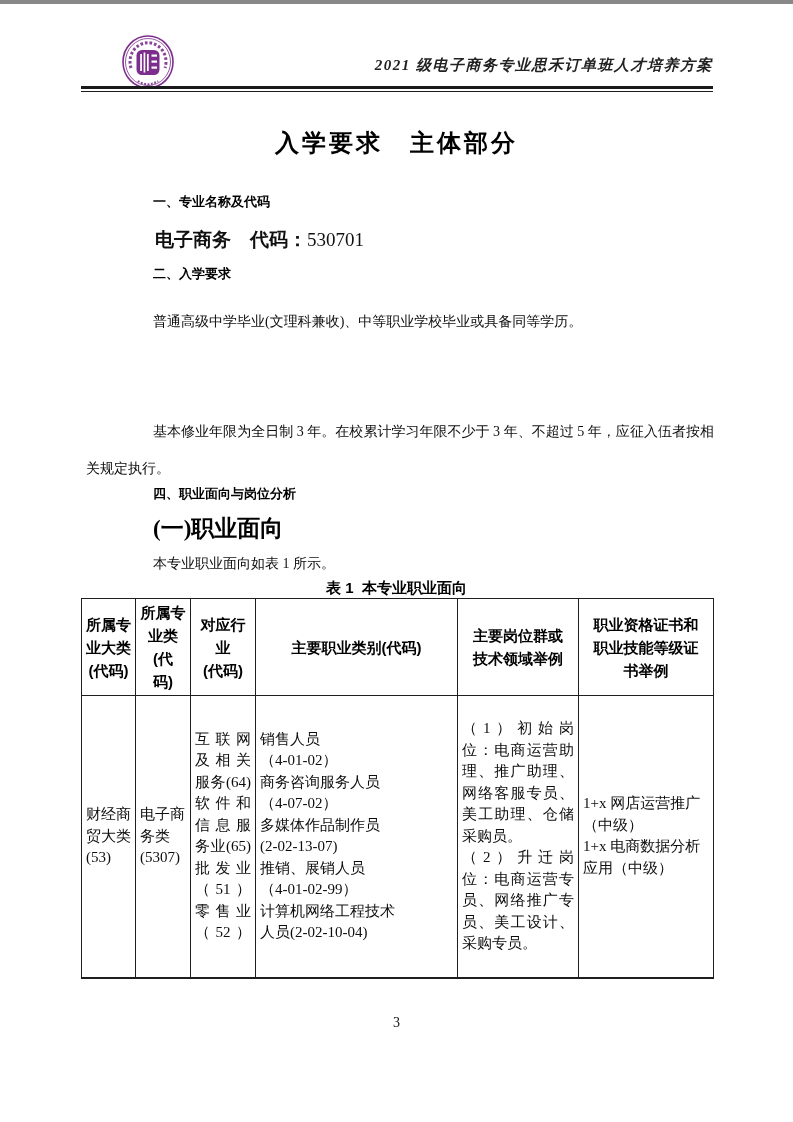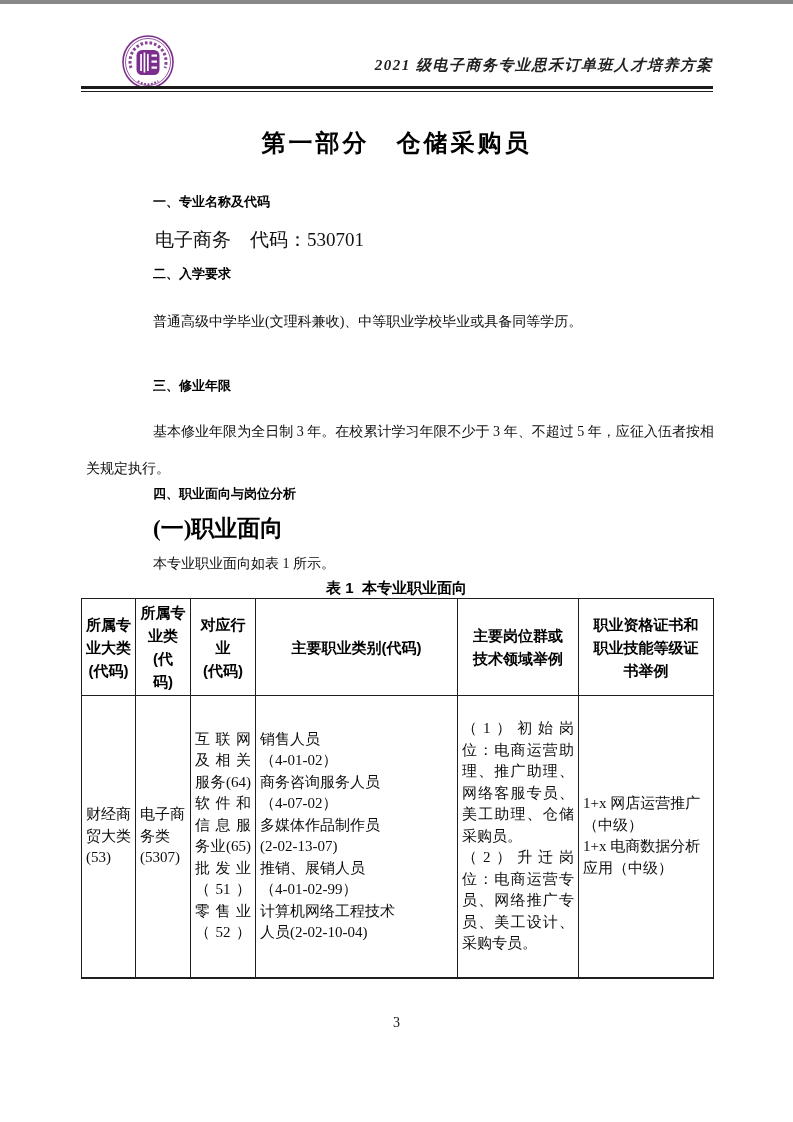--- a/index.html
+++ b/index.html
@@ -31,21 +31,21 @@
   }
   .h-sub{
     font-family:Liberation Serif, serif; font-weight:bold;
     font-size:23px; line-height:22px; text-indent:67px; color:#000;
   }
   .para{
     font-size:14px; line-height:37px; text-indent:67px;
     text-align:justify; color:#0d0d0d;
   }
   .code-line{font-size:19px; line-height:22px; text-indent:69px;}
-  .code-line .lbl{font-family:"Liberation Sans", sans-serif; font-weight:normal;}
+  .code-line .lbl{font-family:"Liberation Sans", sans-serif; font-weight:bold;}
   .code-line .val{font-family:"Liberation Serif", serif;}
   
   .tbl-caption{
     position:absolute; left:0; right:0; top:575px; text-align:center;
     font-family:"Liberation Sans", sans-serif; font-weight:bold;
     font-size:15px; white-space:pre; color:#000;
   }
   table.occ{
     position:absolute; left:81px; top:594px; width:632px;
     border-collapse:collapse; table-layout:fixed;
@@ -92,29 +92,28 @@
     <rect x="29.5" y="19.5" width="5.5" height="2.2" fill="#ffffff"></rect>
     <rect x="29.5" y="25.5" width="5.5" height="2.2" fill="#ffffff"></rect>
     <rect x="29.5" y="31.5" width="5.5" height="2.2" fill="#ffffff"></rect>
   </svg>
   <div class="header-doc-label">2021 级电子商务专业思禾订单班人才培养方案</div>
   <div class="header-rule">
     <div class="thick"></div>
       <div class="thin"></div>
   </div>
 
-  <div class="doc-title">第一部分　仓储采购员</div>
+  <div class="doc-title">入学要求　主体部分</div>
 
   <div class="blk h-sec" style="top:188px">一、专业名称及代码</div>
   <div class="blk code-line" style="top:225px">
     <span class="lbl">电子商务　代码：</span><span class="val">530701</span>
   </div>
   <div class="blk h-sec" style="top:260px">二、入学要求</div>
   <div class="blk para" style="top:299px">普通高级中学毕业(文理科兼收)、中等职业学校毕业或具备同等学历。</div>
-  <div class="blk h-sec" style="top:372px">三、修业年限</div>
   <div class="blk para" style="top:409px">基本修业年限为全日制 3 年。在校累计学习年限不少于 3 年、不超过 5 年，应征入伍者按相关规定执行。</div>
   <div class="blk h-sec" style="top:480px">四、职业面向与岗位分析</div>
   <div class="blk h-sub" style="top:514px">(一)职业面向</div>
   <div class="blk para" style="top:549px; line-height:22px;">本专业职业面向如表 1 所示。</div>
 
   <div class="tbl-caption">表 1  本专业职业面向</div>
   <table class="occ">
     <colgroup>
       <col style="width:54px">
         <col style="width:55px">

